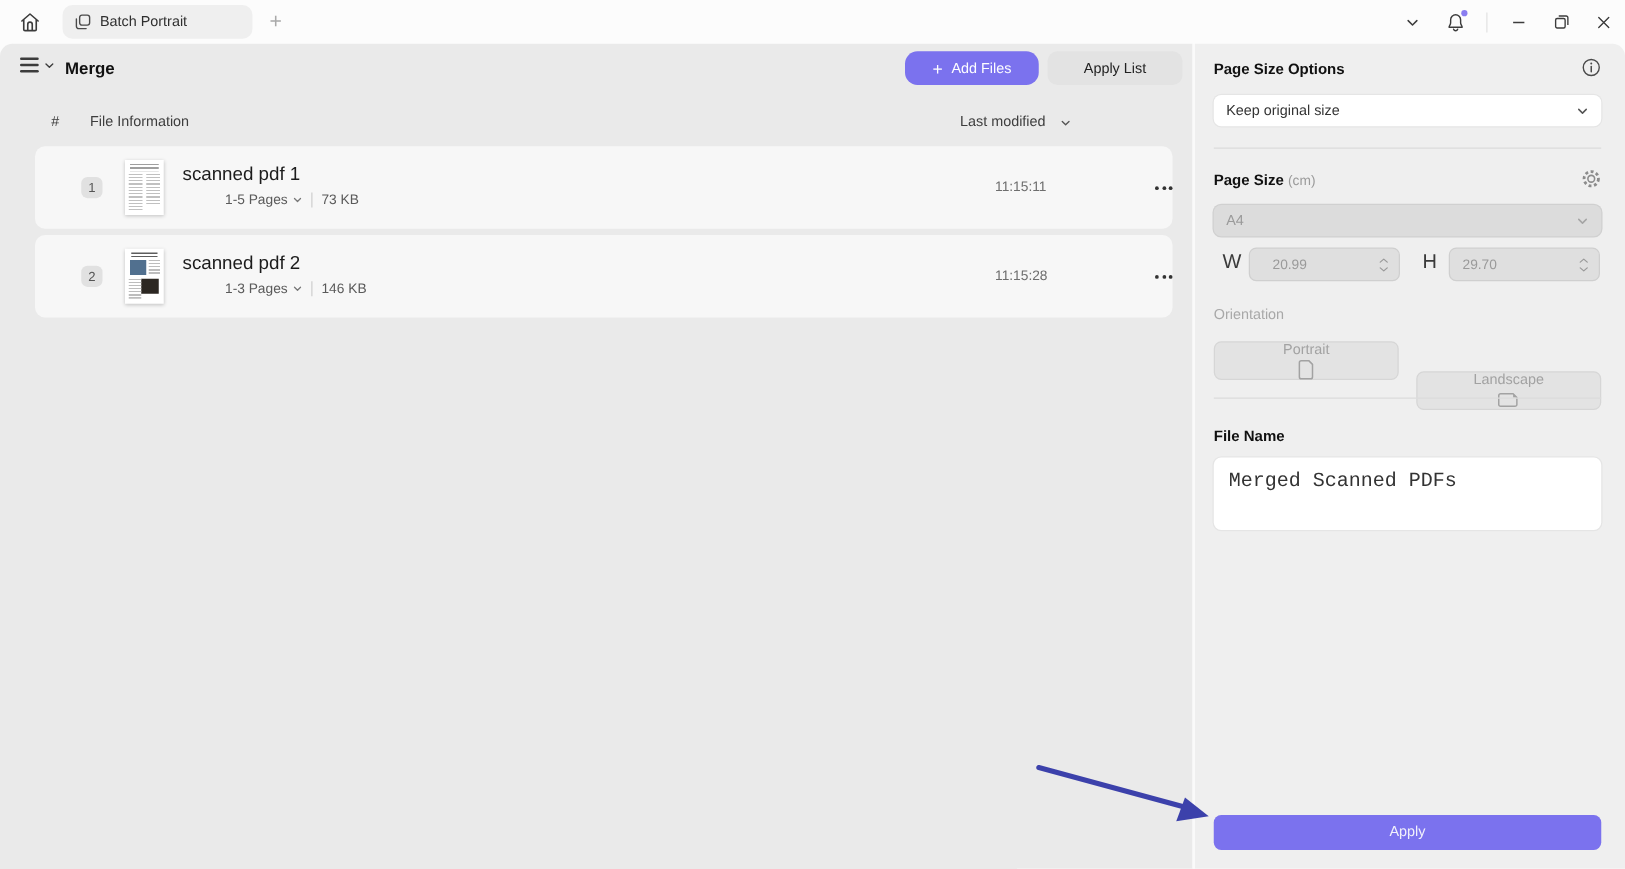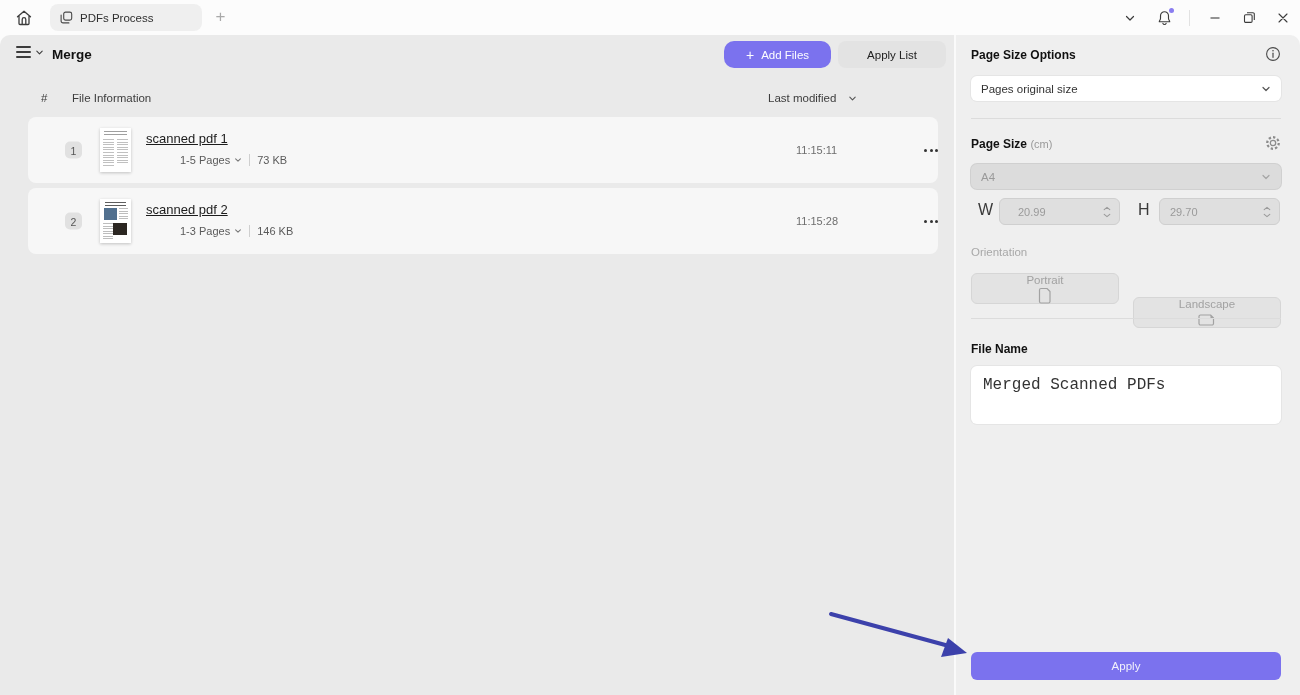--- a/index.html
+++ b/index.html
@@ -44,21 +44,21 @@
   
   .thumb1 .t-head { left:4px; right:4px; top:3px; height:6px; background:repeating-linear-gradient(to bottom,#9f9f9f 0 1px,transparent 1px 3px); }
   .thumb1 .t-colL { left:3px; top:11px; bottom:4px; width:11px; background:repeating-linear-gradient(to bottom,#c0c0c0 0 1px,transparent 1px 2.6px); }
   .thumb1 .t-colR { right:3px; top:11px; bottom:8px; width:11px; background:repeating-linear-gradient(to bottom,#c0c0c0 0 1px,transparent 1px 2.6px); }
   
   .thumb2 .t-title { left:5px; right:5px; top:3px; height:4px; background:repeating-linear-gradient(to bottom,#5d5d5d 0 1px,transparent 1px 2.5px); }
   .thumb2 .t-photo1 { left:4px; top:9px; width:13px; height:12px; background:#51708f; }
   .thumb2 .t-txtR { right:3px; top:9px; width:9px; height:12px; background:repeating-linear-gradient(to bottom,#bdbdbd 0 1px,transparent 1px 2.5px); }
   .thumb2 .t-photo2 { right:4px; top:24px; width:14px; height:12px; background:#2c2722; }
   .thumb2 .t-txtL { left:3px; top:24px; width:10px; height:16px; background:repeating-linear-gradient(to bottom,#bdbdbd 0 1px,transparent 1px 2.5px); }
-  .row-name { position:absolute; left:118px; top:14px; font-size:13px; color:#1c1c1c;text-decoration:underline; }
+  .row-name { position:absolute; left:118px; top:14px; font-size:15px; color:#1c1c1c; }
   .row-meta { position:absolute; left:118px; top:37px; display:flex; align-items:center; gap:7px; font-size:11px; color:#5a5a5a;margin-left:34px; }
   .meta-pages { display:flex; align-items:center; gap:4px; cursor:pointer; }
   .meta-sep { width:1px; height:12px; background:#cfcfcf; }
   .row-time { position:absolute; left:768px; top:50%; transform:translateY(-50%); font-size:11px; color:#6e6e6e; }
   .row-more { position:absolute; left:888px; top:50%; transform:translateY(-50%); width:30px; height:22px; display:flex; align-items:center; justify-content:center; gap:2.5px; cursor:pointer; }
   .row-more b { width:3px; height:3px; border-radius:50%; background:#333; }
 
   
   .sp { position:absolute; left:15px; width:310px; }
   .panel-title { top:13px; font-size:12px; font-weight:bold; color:#111; }
@@ -105,21 +105,21 @@
           </svg>
       </span>
     </div>
     <div class="tab">
       <span>
         <svg width="13" height="13" viewBox="0 0 14 14">
             <rect x="4" y="1.2" width="8.6" height="8.6" rx="2" fill="none" stroke="#4a4a4a" stroke-width="1.2"></rect>
             <path d="M9.6 12.8 H3.2 a2 2 0 0 1-2-2 V4.4" fill="none" stroke="#4a4a4a" stroke-width="1.2" stroke-linecap="round"></path>
           </svg>
       </span>
-      <span class="tab-label">PDFs Process</span>
+      <span class="tab-label">Batch Portrait</span>
     </div>
     <div class="newtab-btn">+</div>
 
     <div class="win-icons">
       <div class="win-btn">
         <span>
           <svg width="12" height="12" viewBox="0 0 12 12">
               <path d="M2.5 4.5 L6 8 L9.5 4.5" fill="none" stroke="#3c3c3c" stroke-width="1.2" stroke-linecap="round" stroke-linejoin="round"></path>
             </svg>
         </span>
@@ -249,21 +249,21 @@
       <span>
         <svg width="16" height="16" viewBox="0 0 16 16">
             <circle cx="8" cy="8" r="6.4" fill="none" stroke="#4a4a4a" stroke-width="1.1"></circle>
             <path d="M8 7.2 V11.3" stroke="#4a4a4a" stroke-width="1.2" stroke-linecap="round"></path>
             <circle cx="8" cy="4.8" r="0.8" fill="#4a4a4a"></circle>
           </svg>
       </span>
     </div>
 
     <div class="sp select sel-keep">
-      <span>Pages original size</span>
+      <span>Keep original size</span>
       <svg width="10" height="10" viewBox="0 0 10 10">
           <path d="M2 3.5 L5 6.5 L8 3.5" fill="none" stroke="#555" stroke-width="1.2" stroke-linecap="round" stroke-linejoin="round"></path>
         </svg>
     </div>
 
     <div class="sp hr hr1"></div>
 
     <div class="sp lbl-pagesize">
       <b>Page Size</b>
       <span>(cm)</span>

